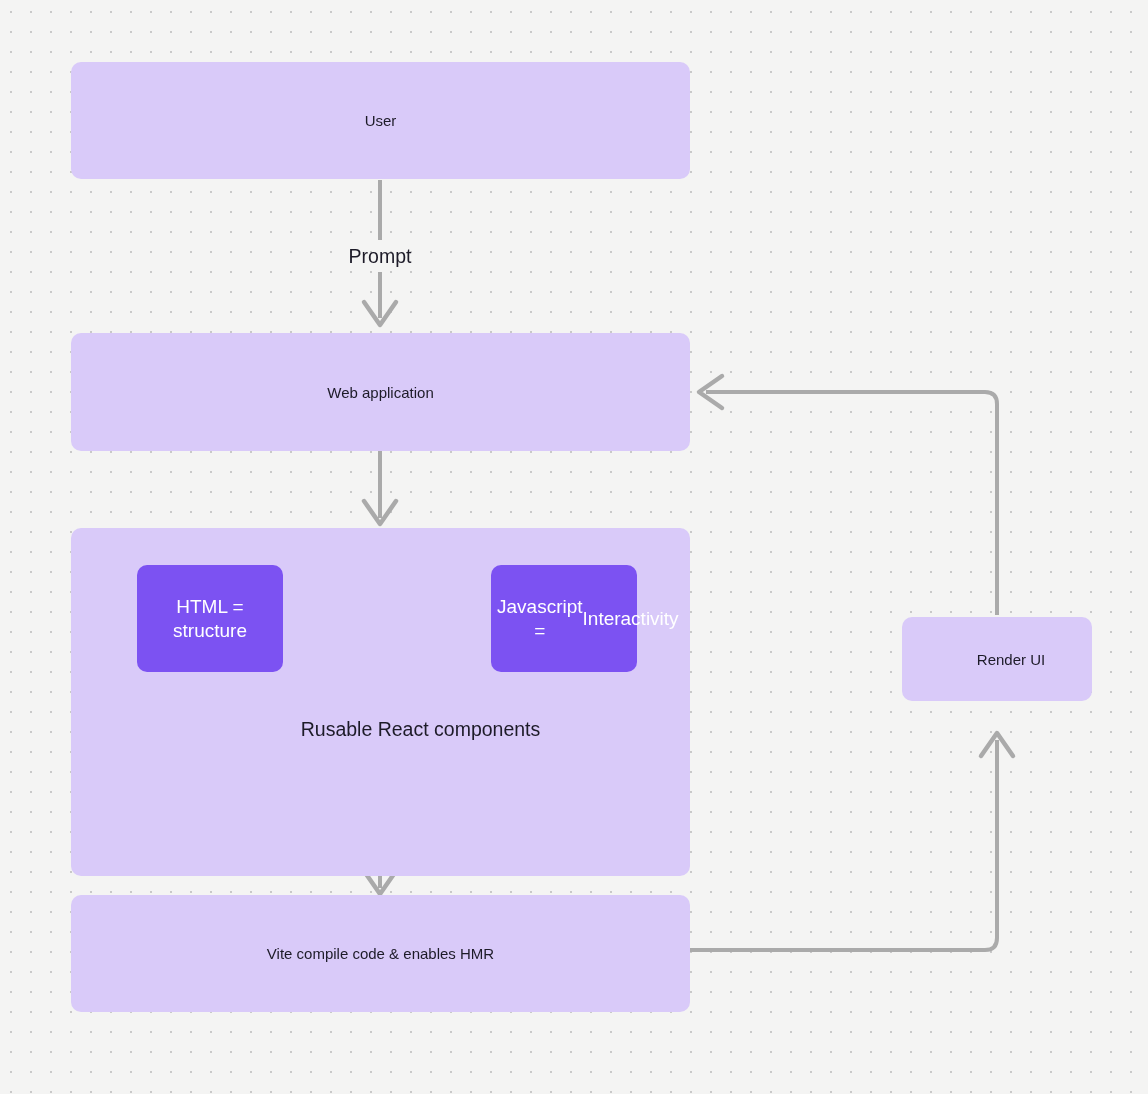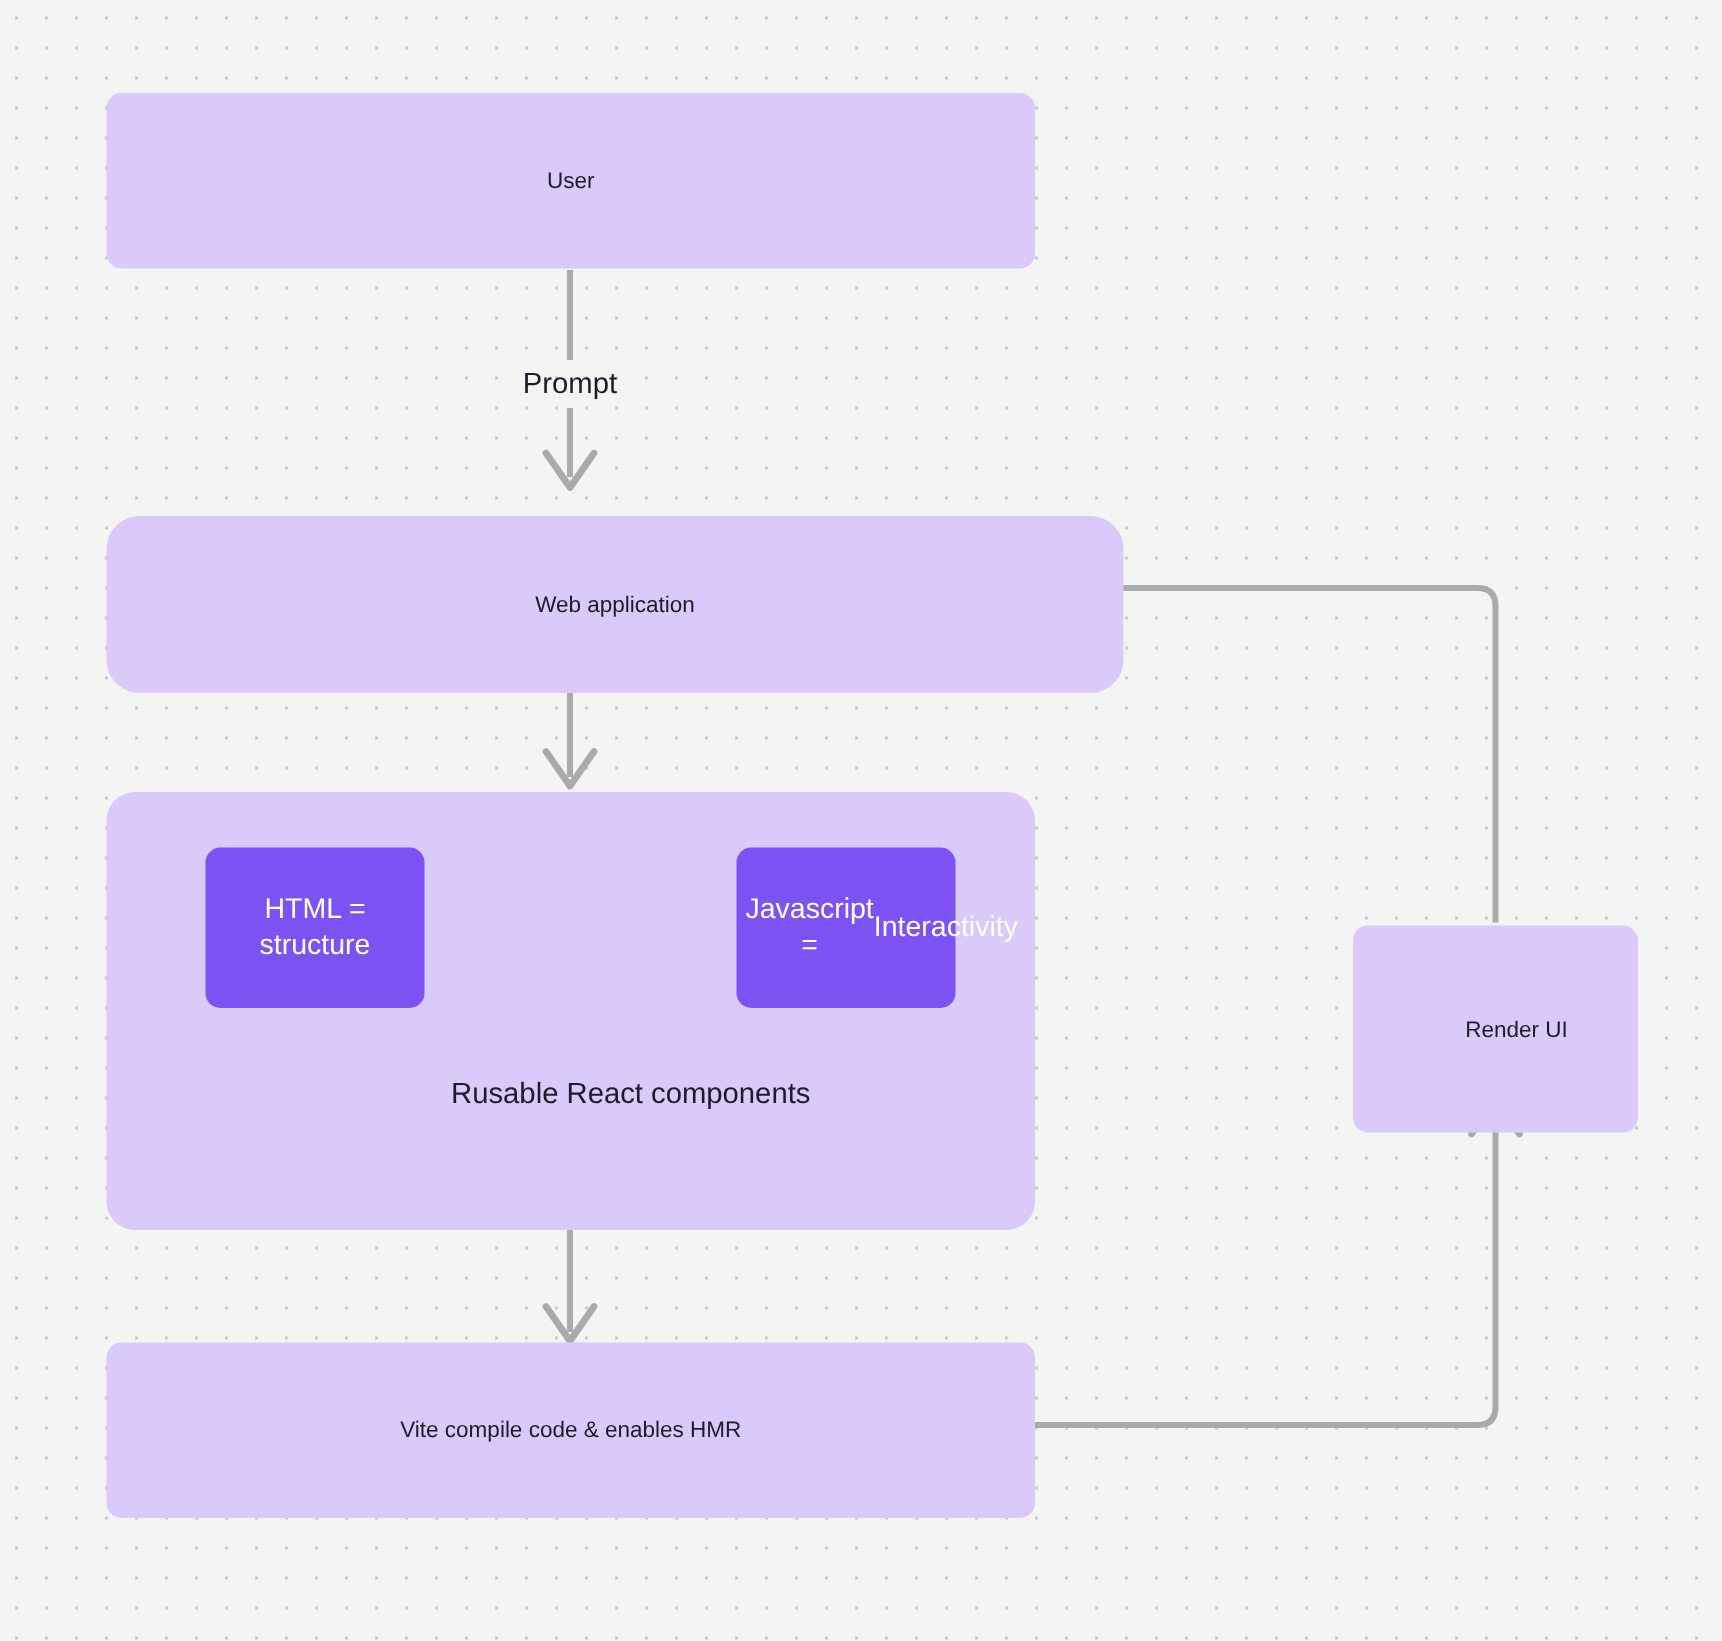--- a/index.html
+++ b/index.html
@@ -114,41 +114,41 @@
       <path class="head" d="M 722 376 L 699 392 L 722 408"></path>
     </g>
   </svg>
 
   <div class="node node-outer label-lg" style="left:71px; top:62px; width:619px; height:117px;">
     <span>User</span>
   </div>
 
   <div class="edge-label" style="left:320px; top:245px; width:120px;">Prompt</div>
 
-  <div class="node node-outer label-lg" style="left:71px; top:344px; width:678px; height:118px;border-radius:22px;">
+  <div class="node node-outer label-lg" style="left:71px; top:333px; width:619px; height:118px;">
     <span>Web application</span>
   </div>
 
-  <div class="node node-outer" style="left:71px; top:528px; width:619px; height:292px; display:block;border-radius:19px;">
+  <div class="node node-outer" style="left:71px; top:528px; width:619px; height:348px; display:block;">
 
     <div class="node node-inner" style="left:66px; top:37px; width:146px; height:107px; flex-direction:column;">
       <span>HTML =</span>
       <span>structure</span>
     </div>
 
 
     <div class="node node-inner" style="left:420px; top:37px; width:146px; height:107px; flex-direction:row;justify-content:space-between;">
       <span>Javascript =</span>
       <span>Interactivity</span>
     </div>
 
     <div class="label-sub" style="left:0px; top:190px; width:619px;margin-left:40px;">Rusable React components</div>
   </div>
 
   <div class="node node-outer label-lg" style="left:71px; top:895px; width:619px; height:117px;">
     <span>Vite compile code &amp; enables HMR</span>
   </div>
 
-  <div class="node node-outer label-lg" style="left:902px; top:617px; width:190px; height:138px;padding-left:28px;">
+  <div class="node node-outer label-lg" style="left:902px; top:617px; width:190px; height:84px;padding-left:28px;">
     <span>Render UI</span>
   </div>
 
 </div>
 
 </body></html>

